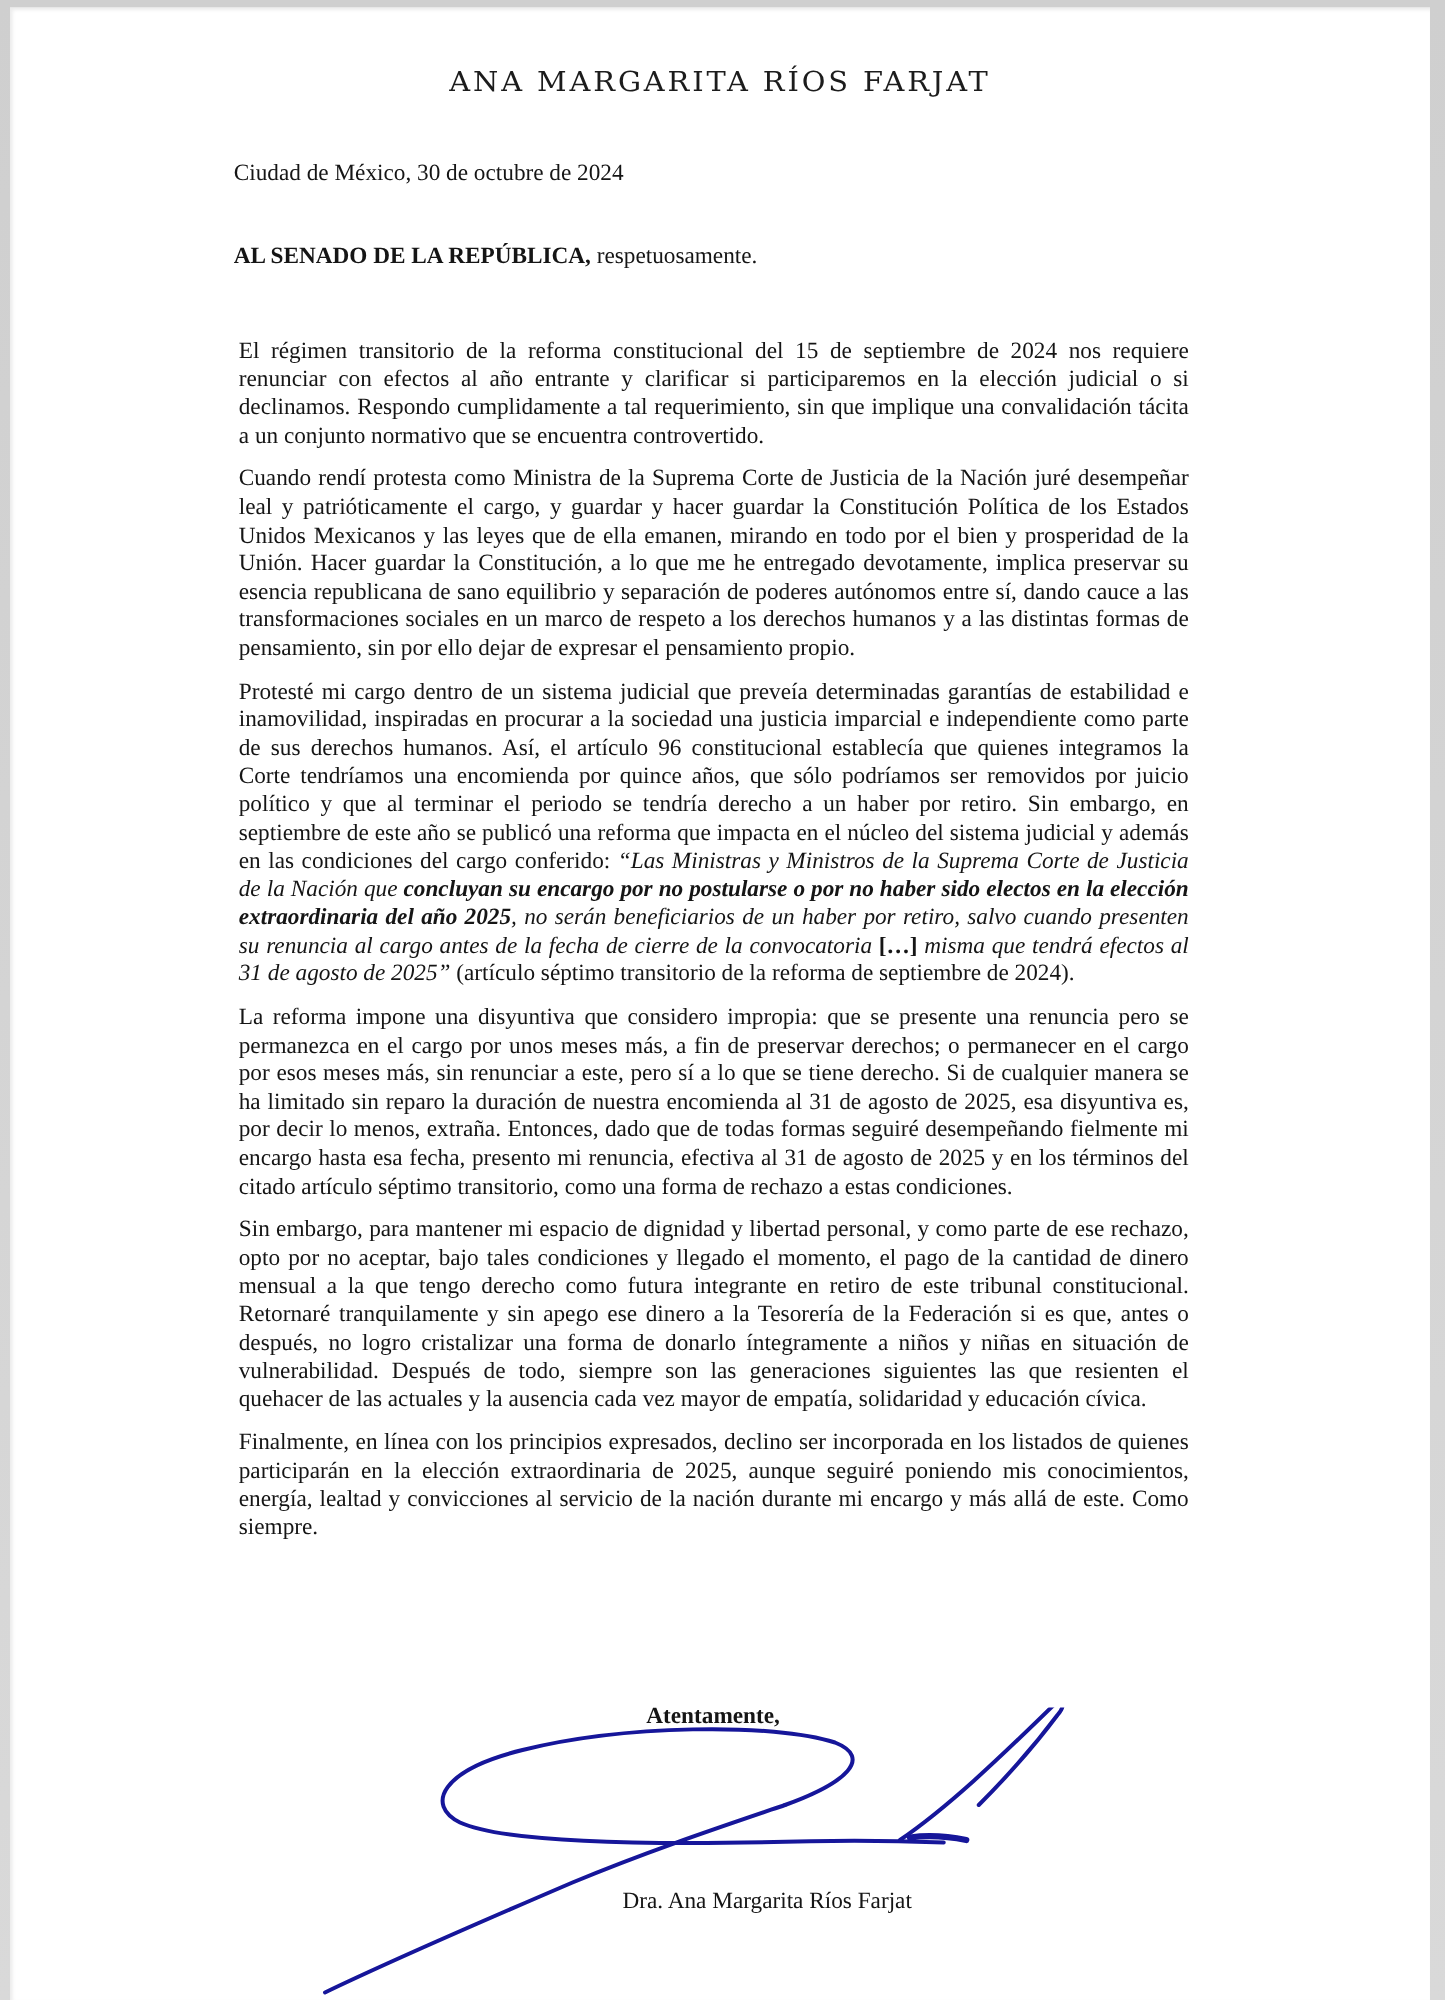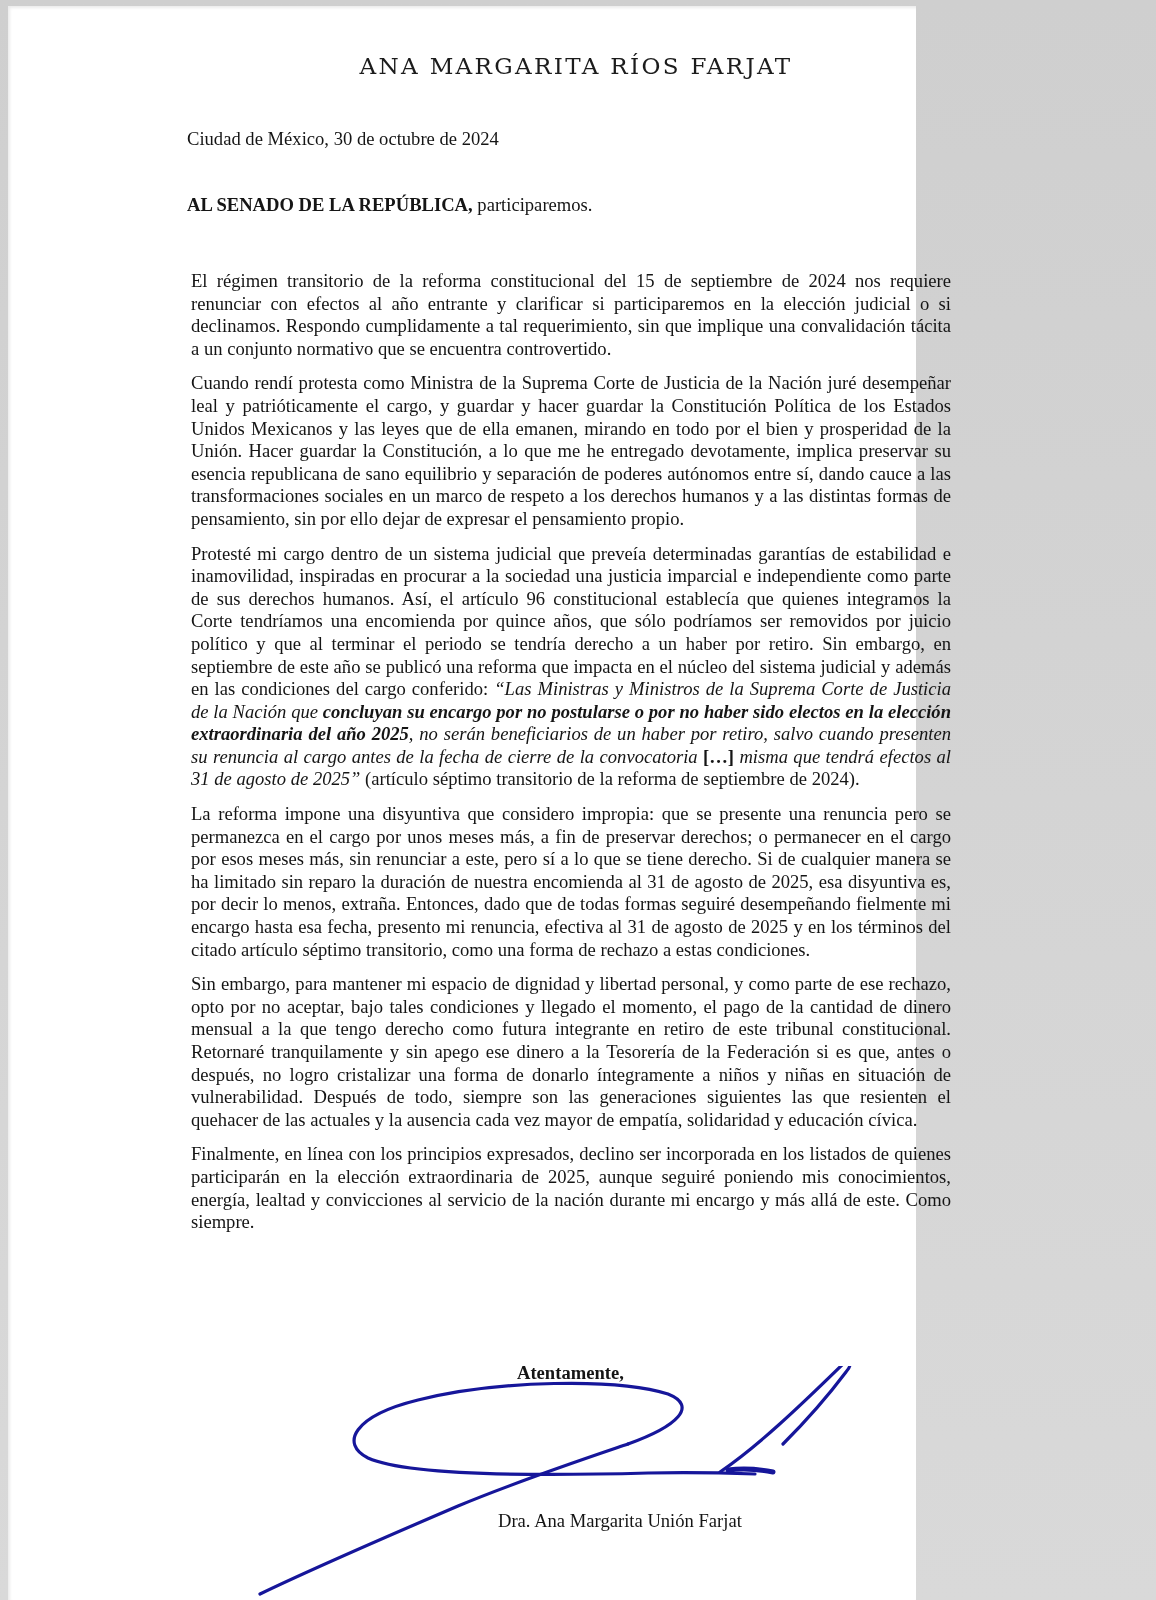--- a/index.html
+++ b/index.html
@@ -13,21 +13,21 @@
     .frame {
       position: absolute;
       left: 0; top: 0;
       width: 1156px; height: 1600px;
       background: linear-gradient(#cfcfcf, #d9d9d9);
     }
     .page {
       position: absolute;
       left: 8px;
       top: 6px;
-      width: 908px;
+      width: 1136px;
       height: 1594px;
       background: #ffffff;
       box-shadow: inset 2px 2px 3px rgba(0,0,0,0.08);
     }
     .letterhead {
       position: absolute;
       top: 48px;
       left: 0;
       width: 1136px;
       text-align: center;
@@ -104,34 +104,34 @@
 
 <div class="page">
 
   <div class="letterhead">ANA MARGARITA RÍOS FARJAT</div>
 
   <div class="content">
 
     <div class="dateline">Ciudad de México, 30 de octubre de 2024</div>
 
     <div class="addressee">
-      <span class="bold">AL SENADO DE LA REPÚBLICA,</span><span> participaremos.</span>
+      <span class="bold">AL SENADO DE LA REPÚBLICA,</span><span> respetuosamente.</span>
     </div>
 
     <div class="body">
       <p class="para">El régimen transitorio de la reforma constitucional del 15 de septiembre de 2024 nos requiere renunciar con efectos al año entrante y clarificar si participaremos en la elección judicial o si declinamos. Respondo cumplidamente a tal requerimiento, sin que implique una convalidación tácita a un conjunto normativo que se encuentra controvertido.</p>
       <p class="para">Cuando rendí protesta como Ministra de la Suprema Corte de Justicia de la Nación juré desempeñar leal y patrióticamente el cargo, y guardar y hacer guardar la Constitución Política de los Estados Unidos Mexicanos y las leyes que de ella emanen, mirando en todo por el bien y prosperidad de la Unión. Hacer guardar la Constitución, a lo que me he entregado devotamente, implica preservar su esencia republicana de sano equilibrio y separación de poderes autónomos entre sí, dando cauce a las transformaciones sociales en un marco de respeto a los derechos humanos y a las distintas formas de pensamiento, sin por ello dejar de expresar el pensamiento propio.</p>
       <p class="para"><span>Protesté mi cargo dentro de un sistema judicial que preveía determinadas garantías de estabilidad e inamovilidad, inspiradas en procurar a la sociedad una justicia imparcial e independiente como parte de sus derechos humanos. Así, el artículo 96 constitucional establecía que quienes integramos la Corte tendríamos una encomienda por quince años, que sólo podríamos ser removidos por juicio político y que al terminar el periodo se tendría derecho a un haber por retiro. Sin embargo, en septiembre de este año se publicó una reforma que impacta en el núcleo del sistema judicial y además en las condiciones del cargo conferido: </span><span class="quote-it">“Las Ministras y Ministros de la Suprema Corte de Justicia de la Nación que </span><span class="quote-bi">concluyan su encargo por no postularse o por no haber sido electos en la elección extraordinaria del año 2025</span><span class="quote-it">, no serán beneficiarios de un haber por retiro, salvo cuando presenten su renuncia al cargo antes de la fecha de cierre de la convocatoria </span><span style="font-weight:bold">[…]</span><span class="quote-it"> misma que tendrá efectos al 31 de agosto de 2025”</span><span> (artículo séptimo transitorio de la reforma de septiembre de 2024).</span></p>
       <p class="para">La reforma impone una disyuntiva que considero impropia: que se presente una renuncia pero se permanezca en el cargo por unos meses más, a fin de preservar derechos; o permanecer en el cargo por esos meses más, sin renunciar a este, pero sí a lo que se tiene derecho. Si de cualquier manera se ha limitado sin reparo la duración de nuestra encomienda al 31 de agosto de 2025, esa disyuntiva es, por decir lo menos, extraña. Entonces, dado que de todas formas seguiré desempeñando fielmente mi encargo hasta esa fecha, presento mi renuncia, efectiva al 31 de agosto de 2025 y en los términos del citado artículo séptimo transitorio, como una forma de rechazo a estas condiciones.</p>
       <p class="para">Sin embargo, para mantener mi espacio de dignidad y libertad personal, y como parte de ese rechazo, opto por no aceptar, bajo tales condiciones y llegado el momento, el pago de la cantidad de dinero mensual a la que tengo derecho como futura integrante en retiro de este tribunal constitucional. Retornaré tranquilamente y sin apego ese dinero a la Tesorería de la Federación si es que, antes o después, no logro cristalizar una forma de donarlo íntegramente a niños y niñas en situación de vulnerabilidad. Después de todo, siempre son las generaciones siguientes las que resienten el quehacer de las actuales y la ausencia cada vez mayor de empatía, solidaridad y educación cívica.</p>
       <p class="para">Finalmente, en línea con los principios expresados, declino ser incorporada en los listados de quienes participarán en la elección extraordinaria de 2025, aunque seguiré poniendo mis conocimientos, energía, lealtad y convicciones al servicio de la nación durante mi encargo y más allá de este. Como siempre.</p>
     </div>
 
     <div class="closing">Atentamente,</div>
-    <div class="signer">Dra. Ana Margarita Unión Farjat</div>
+    <div class="signer">Dra. Ana Margarita Ríos Farjat</div>
   </div>
 
   <svg class="signature" viewBox="0 0 620 240" xmlns="http://www.w3.org/2000/svg">
     <g fill="none" stroke="#16169a" stroke-width="3.2" stroke-linecap="round" stroke-linejoin="round">
 
       <path d="M 2 228 C 60 200, 130 170, 200 140 C 260 115, 320 95, 370 78"></path>
 
       <path d="M 370 78 C 420 60, 440 40, 410 28 C 360 12, 240 14, 160 34 C 95 50, 82 78, 110 92 C 150 110, 280 110, 390 107 C 440 106, 470 107, 497 108"></path>
 
       <path d="M 470 104 C 485 102, 500 103, 515 106" stroke-width="5"></path>

